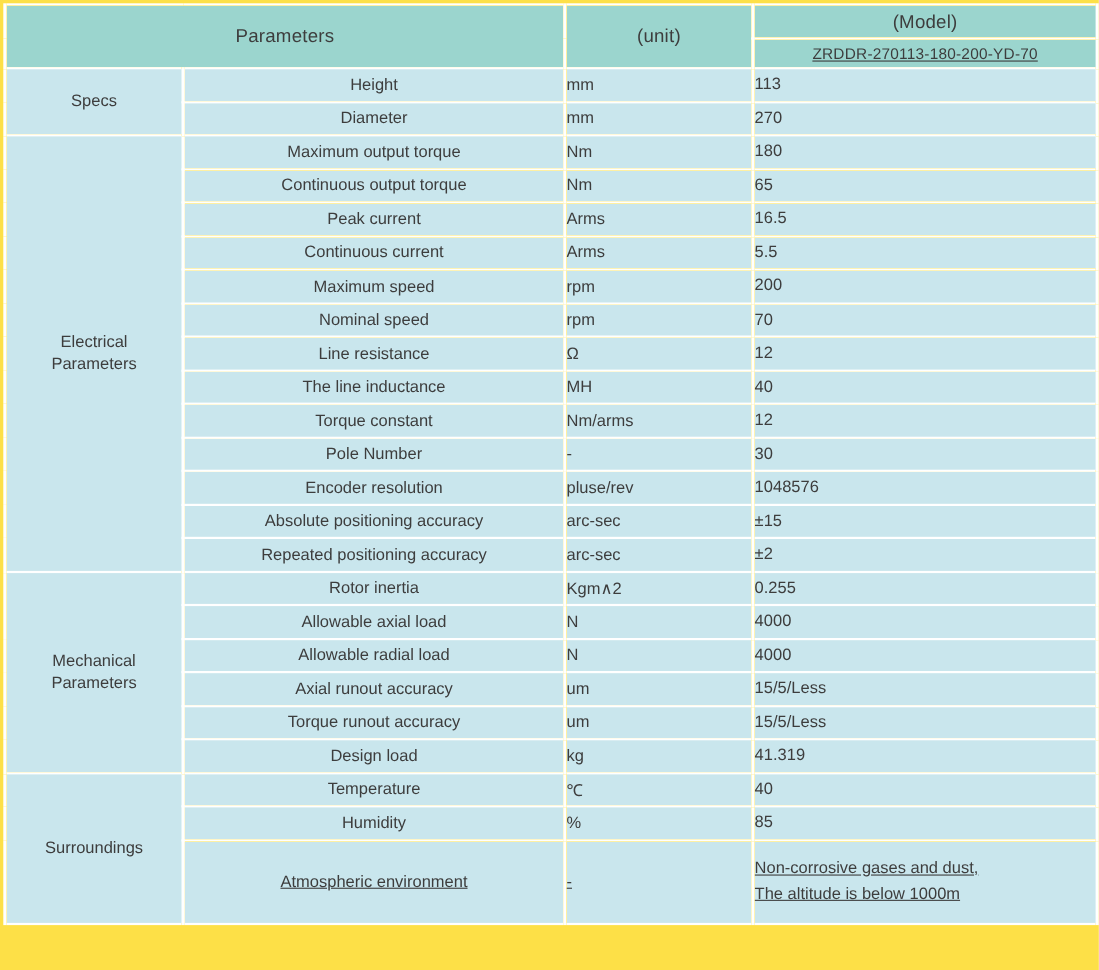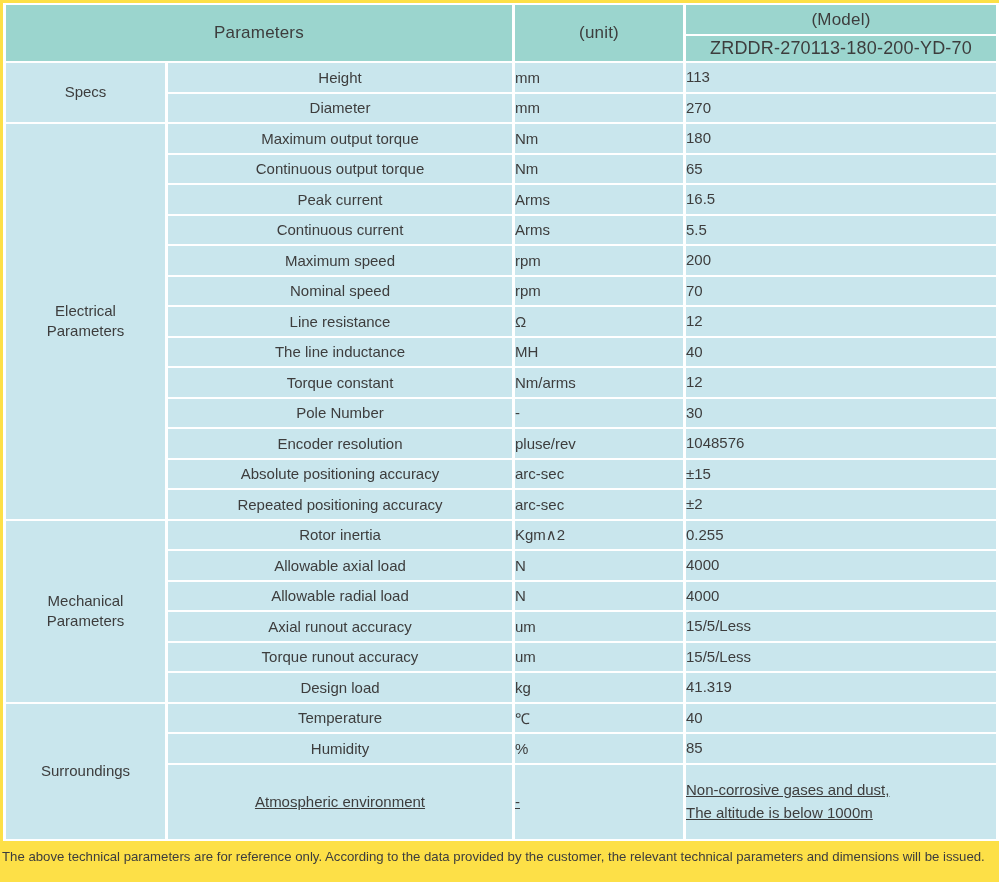--- a/index.html
+++ b/index.html
@@ -36,21 +36,21 @@
     overflow: hidden;
   }
   thead th {
     background: var(--header-bg);
     text-align: center;
     font-size: 17px;
     letter-spacing: 0.2px;
   }
   tr.hr1 { height: 31px; }
   tr.hr2 { height: 27px; }
-  th.model-code { font-size: 18px; }
+  th.model-code { font-size: 14px; text-decoration: underline; }
   tbody td {
     background: var(--row-bg);
     font-size: 15px;
   }
   tbody tr.std  { height: 30.5px; }
   tbody tr.tall { height: 76px; text-decoration: underline; }
   td.section-label {
     text-align: center;
     white-space: pre-line;
     line-height: 1.35;
@@ -218,15 +218,14 @@
         </tr>
         <tr class="tall">
           <td class="param">Atmospheric environment</td>
           <td class="unit">-</td>
           <td class="value">Non-corrosive gases and dust,
 The altitude is below 1000m</td>
         </tr>
       </tbody>
   </table>
 
-  <div class="footnote">The above technical parameters are for reference only. According to the data provided by the customer, the relevant technical parameters and dimensions will be issued.</div>
 
 </div>
 
 </body></html>

